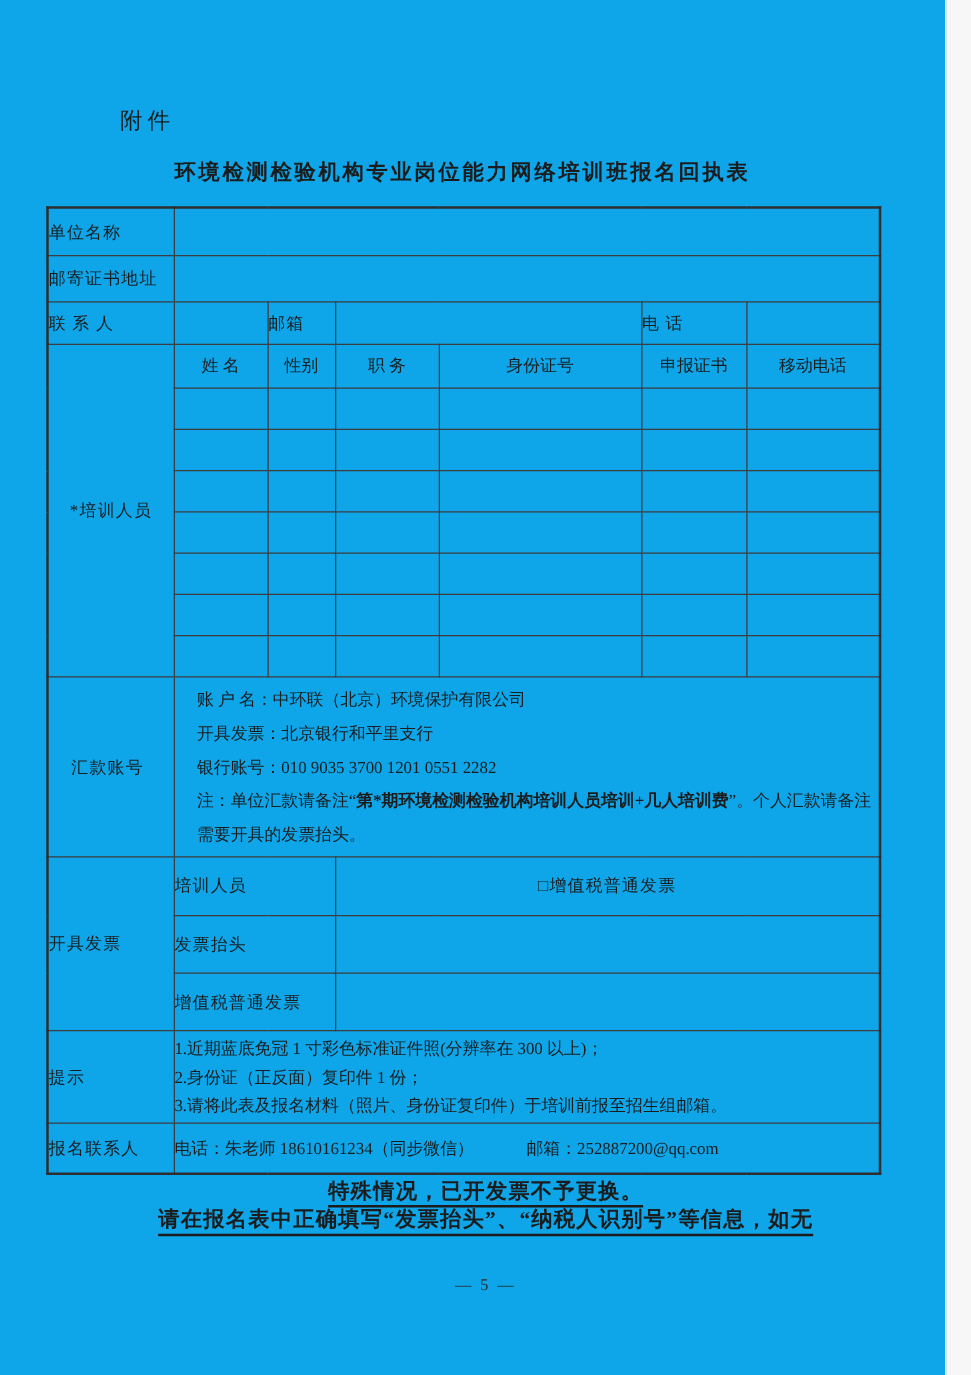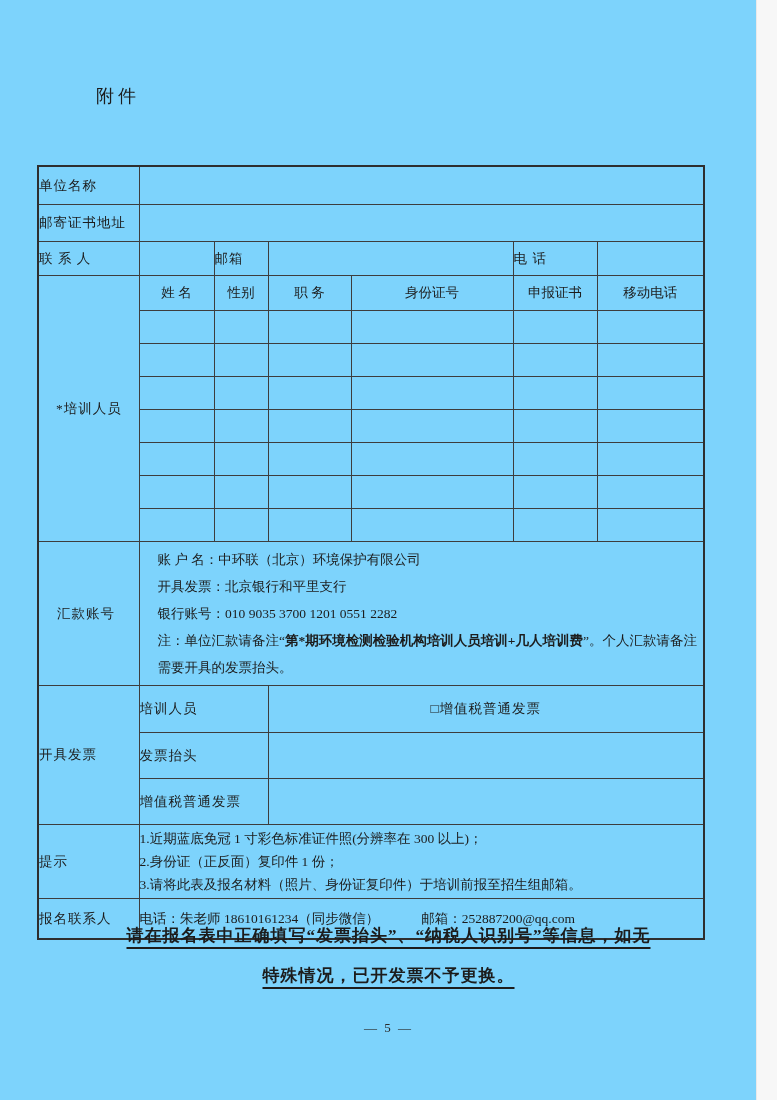--- a/index.html
+++ b/index.html
@@ -5,21 +5,21 @@
   html, body { margin: 0; padding: 0; }
   body {
     font-family: "Liberation Serif", "DejaVu Serif", serif;
     background: #ffffff;
     color: #1c1c1c;
   }
   .page {
     position: relative;
     width: 777px;
     height: 1100px;
-    background: #7dd3fc;
+    background: #0ea5e9;
     overflow: hidden;
   }
   
   .scan-edge {
     position: absolute;
     top: 0; right: 20px;
     width: 1px; height: 100%;
     background: #e9e9e9;
   }
   .scan-band {
@@ -112,20 +112,21 @@
 </style>
 </head>
 <body>
 
 <div class="page">
   <div class="scan-band"></div>
   <div class="scan-edge"></div>
 
   <div class="attachment">附件</div>
 
+  <div class="doc-title">环境检测检验机构专业岗位能力网络培训班报名回执表</div>
 
   <table class="form-table">
     <colgroup>
       <col style="width:101px">
       <col style="width:75px">
       <col style="width:54px">
       <col style="width:83px">
       <col style="width:162px">
       <col style="width:84px">
       <col style="width:107px">
@@ -254,18 +255,18 @@
     <tr class="r-rcont">
       <td class="label-cell">报名联系人</td>
       <td colspan="6" class="contact-content">
         <span>电话：朱老师 18610161234（同步微信）</span><span class="contact-email">邮箱：252887200@qq.com</span>
       </td>
     </tr>
   </tbody>
     </table>
 
   <div class="footer-note">
+    <div><span class="fline fline2">特殊情况，已开发票不予更换。</span></div>
     <div><span class="fline">请在报名表中正确填写“发票抬头”、“纳税人识别号”等信息，如无</span></div>
-    <div><span class="fline fline2">特殊情况，已开发票不予更换。</span></div>
   </div>
 
   <div class="page-number">— 5 —</div>
 </div>
 
 </body></html>

